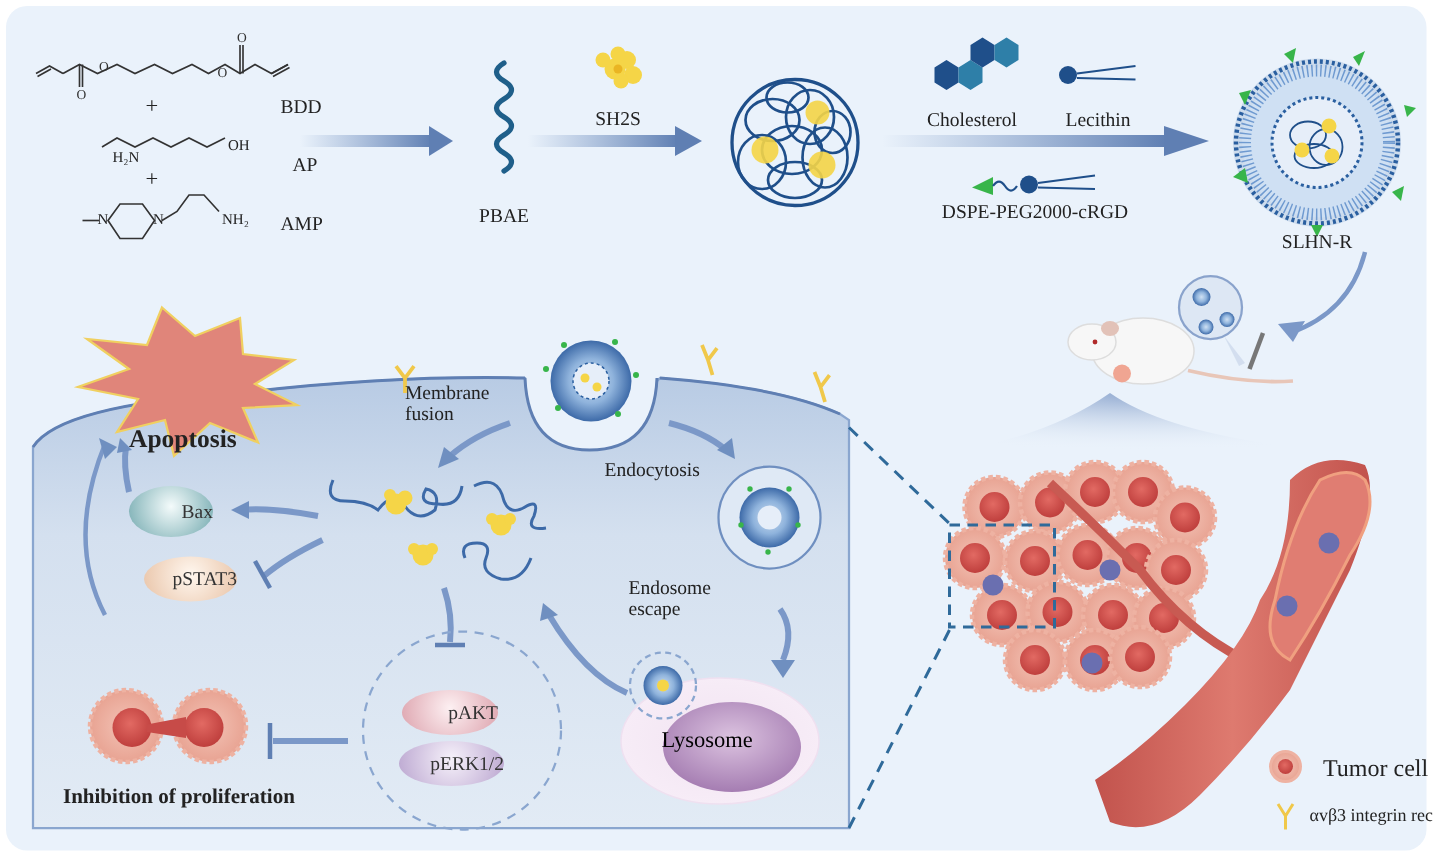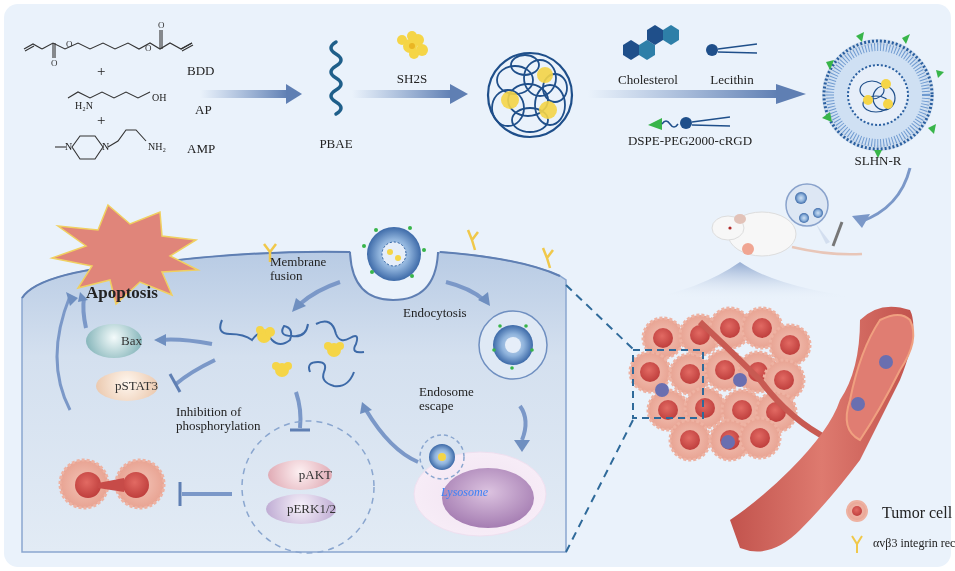--- a/index.html
+++ b/index.html
@@ -406,24 +406,24 @@
 <div class="lbl ml" style="left:270px;top:255px;width:66px;">Membrane fusion</div>
 <div class="lbl" style="left:403px;top:306px;">Endocytosis</div>
 <div class="lbl ml" style="left:419px;top:385px;width:60px;">Endosome escape</div>
 
 <div class="pill" style="left:86px;top:324px;width:56px;height:34px;background:radial-gradient(circle at 50% 40%, #f4fbfb, #6fa7ad);">
       <span>Bax</span>
     </div>
 <div class="pill" style="left:96px;top:371px;width:62px;height:30px;background:radial-gradient(circle at 50% 40%, #fff7ef, #e8c2a5);">
       <span>pSTAT3</span>
     </div>
-<div class="lbl ml" style="left:176px;top:405px;width:92px;">Inhibition of phosphorylation</div>
 <div class="pill" style="left:268px;top:460px;width:64px;height:30px;background:radial-gradient(circle at 50% 40%, #fdf0f2, #dca1ac);">
       <span>pAKT</span>
     </div>
 <div class="pill" style="left:266px;top:494px;width:70px;height:30px;background:radial-gradient(circle at 50% 40%, #f6f1fa, #b9a4cf);">
       <span>pERK1/2</span>
     </div>
-<div class="lbl" style="left:441px;top:486px;font-size:12px;color:#3b82f6;font-style:italic;">Lysosome</div>
+<div class="lbl" style="left:441px;top:486px;font-size:15px;color:#000000;">Lysosome</div>
+<div class="lbl bold" style="left:42px;top:524px;font-size:14px;">Inhibition of proliferation</div>
 
 <div class="lbl" style="left:882px;top:504px;font-size:16px;">Tumor cell</div>
 <div class="lbl" style="left:873px;top:537px;font-size:12px;">αvβ3 integrin receptor</div>
 </div>
 
 </body></html>

